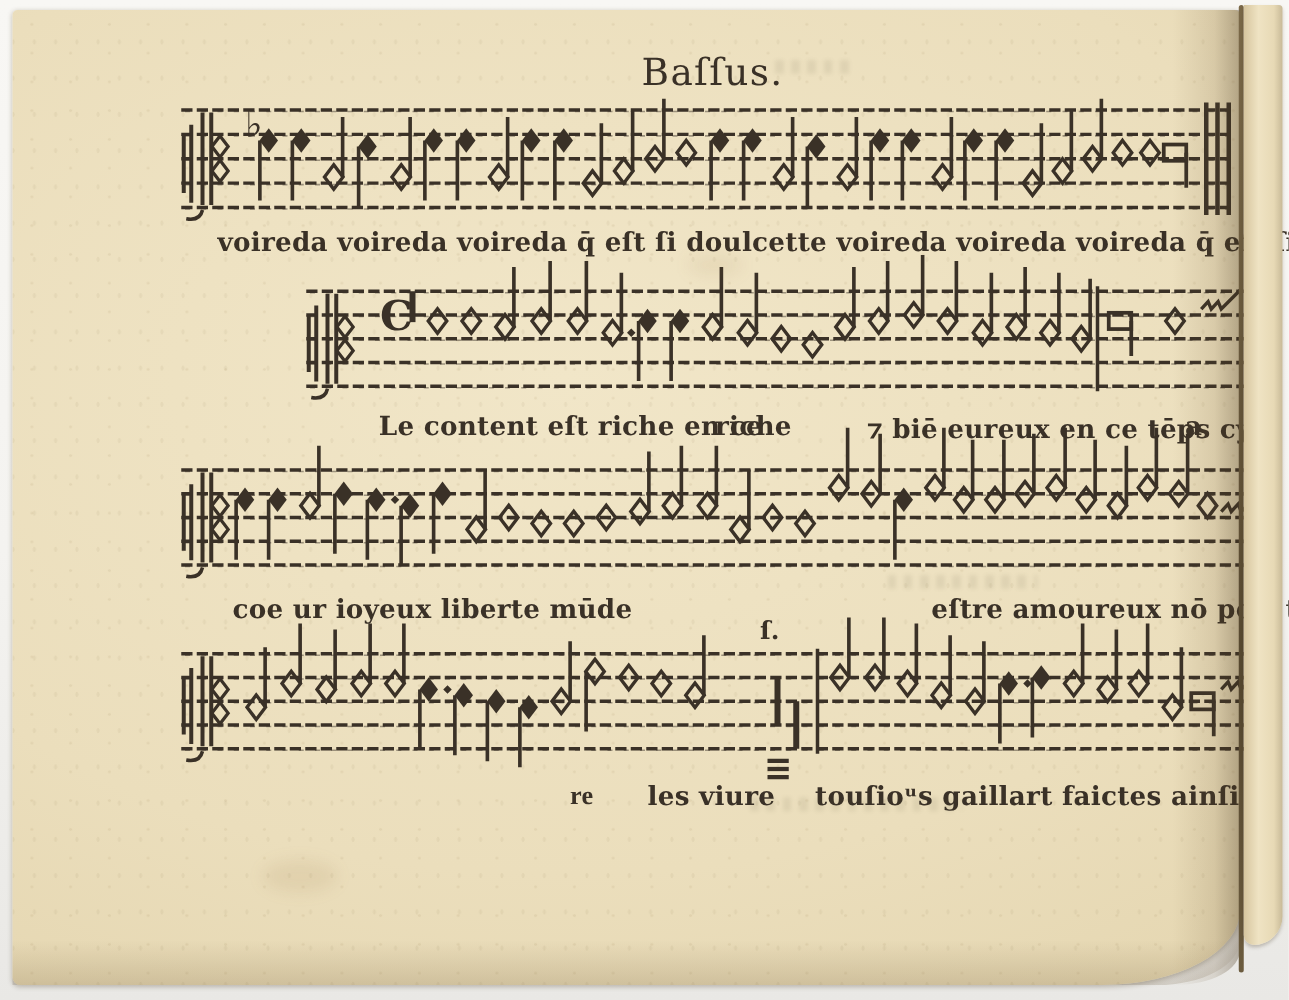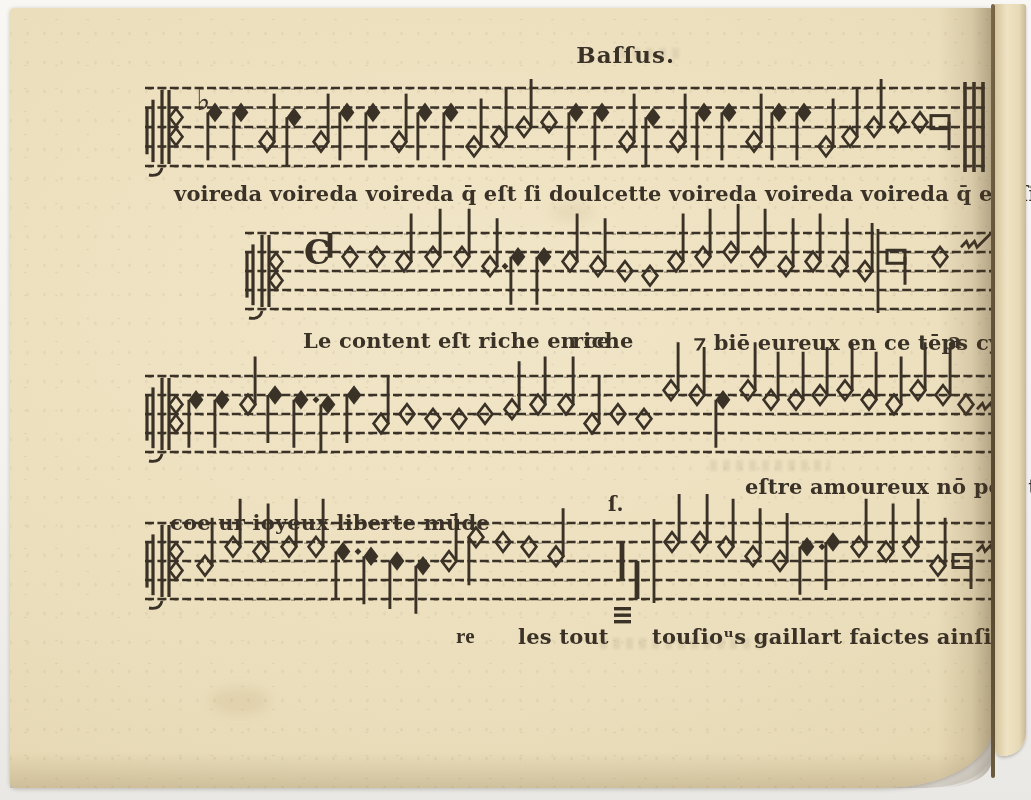--- a/index.html
+++ b/index.html
@@ -38,22 +38,22 @@
     background:linear-gradient(180deg,#7a6848,#55472f 70%,#6b5b3e);
     border-radius:2px;
   }
   .next-page{
     position:absolute;left:995px;top:4px;width:31px;height:752px;
     background:linear-gradient(90deg,#d6c59e 0%,#efe3c3 38%,#e7d9b5 78%,#c8ba98 100%);
     border-radius:0 5px 40px 14px;
     box-shadow:0 2px 3px rgba(60,45,20,.25);
   }
   .title{
-    position:absolute;left:455px;top:33px;width:210px;text-align:right;
-    font-size:23px;font-weight:bold;letter-spacing:1px;color:#3a3127;
+    position:absolute;left:455px;top:33px;width:210px;text-align:center;
+    font-size:30px;font-weight:normal;letter-spacing:1px;color:#3a3127;
   }
   .lyric{
     position:absolute;font-size:21px;font-weight:bold;color:#3a3127;
     white-space:nowrap;letter-spacing:.2px;
   }
   .staff-svg{position:absolute;pointer-events:none;}
   .smudge{
     position:absolute;opacity:.10;filter:blur(1.6px);height:11px;
     background:repeating-linear-gradient(90deg, rgba(75,70,45,.85) 0 7px, transparent 7px 13px);
   }
@@ -366,25 +366,25 @@
       </svg>
     </div>
 
   <div class="lyric" style="left:164px;top:173px;">voireda voireda voireda q̄ eſt ſi doulcette voireda voireda voireda q̄ eſt ſi doulcette.</div>
 
   <div class="lyric" style="left:293px;top:320px;">Le content eſt riche en ce</div>
   <div class="lyric" style="left:562px;top:320px;">riche</div>
   <div class="lyric" style="left:684px;top:320px;">⁊ biē eureux en ce tēps cy</div>
   <div class="lyric" style="left:938px;top:320px;">a</div>
 
-  <div class="lyric" style="left:160px;top:466px;margin-top:36px;">coe ur ioyeux liberte mūde</div>
+  <div class="lyric" style="left:176px;top:466px;">coe ur ioyeux liberte mūde</div>
   <div class="lyric" style="left:735px;top:466px;">eſtre amoureux nō poīt trā⸗</div>
 
   <div class="lyric" style="left:446px;top:616px;font-family:Liberation Serif, serif;">re</div>
-  <div class="lyric" style="left:508px;top:616px;">les tout</div>
+  <div class="lyric" style="left:508px;top:616px;">les viure</div>
   <div class="lyric" style="left:642px;top:616px;">touſioᵘs gaillart faictes ainſi</div>
 
   <div class="smudge" style="left:590px;top:630px;width:170px;"></div>
   <div class="smudge" style="left:700px;top:452px;width:120px;"></div>
   <div class="smudge" style="left:610px;top:40px;width:60px;"></div>
   <div class="stain" style="left:200px;top:680px;width:60px;height:26px;background:rgba(150,110,60,.10);"></div>
   <div class="stain" style="left:540px;top:195px;width:44px;height:18px;background:rgba(140,105,55,.08);"></div>
 
   <div class="right-shade"></div>
   <div class="bottom-shade"></div>

